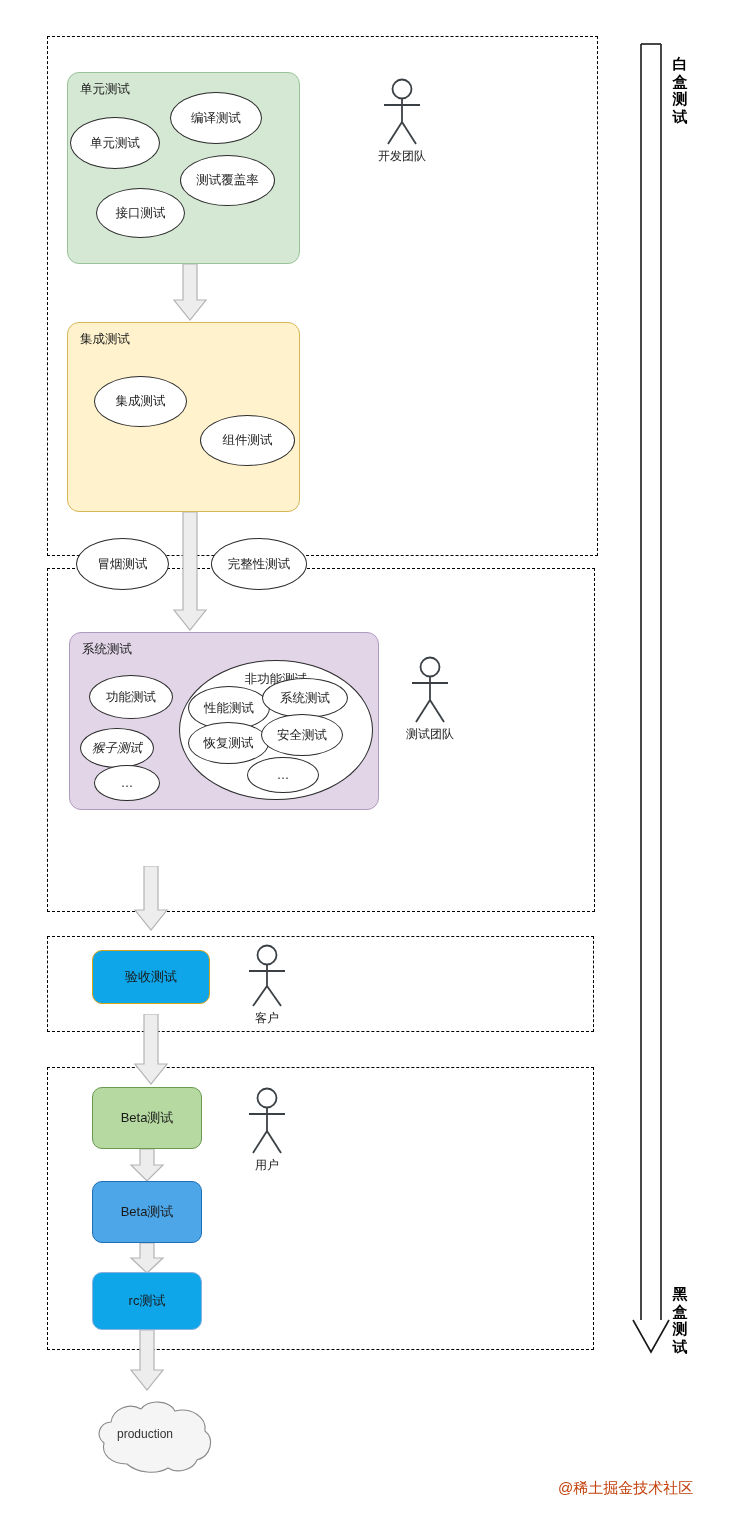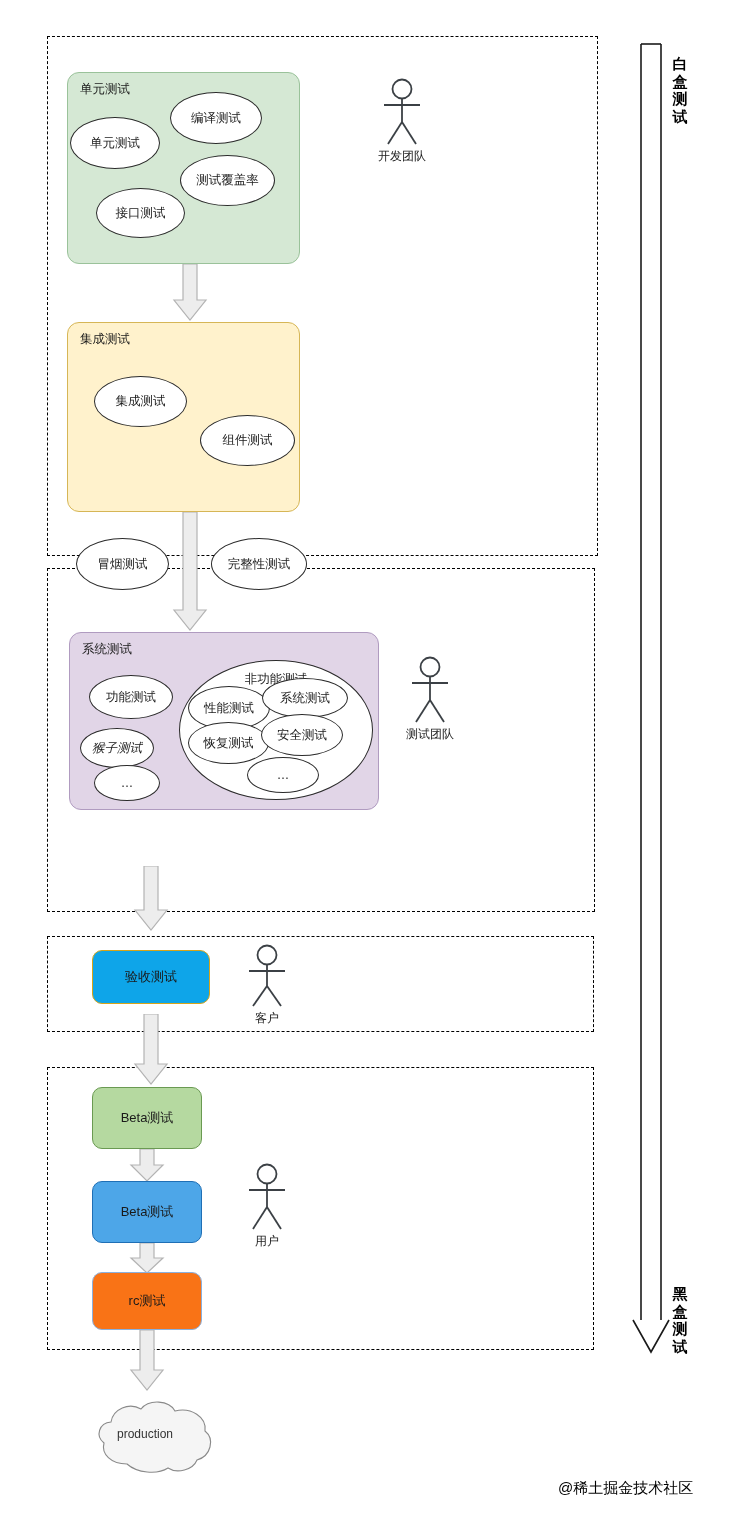--- a/index.html
+++ b/index.html
@@ -74,21 +74,21 @@
     display: flex;
     align-items: center;
     justify-content: center;
     font-size: 13px;
     color: #1a1a1a;
     border: 1.2px solid #6f6f6f;
   }
   .pbox-accept { background: #0ea5e9; border-color: #d6a419; }
   .pbox-alpha  { background: #b5d9a0; border-color: #6a9a52; }
   .pbox-beta   { background: #4da6e8; border-color: #1f6fb5; }
-  .pbox-rc     { background: #f97316; border-color: #8ab0de; }
+  .pbox-rc     { background: #0ea5e9; border-color: #8ab0de; }
 
   
   .arrow {
     position: absolute;
   }
 
   
   .actor { position: absolute; font-family: Liberation Mono, monospace; }
   .actor-label {
     position: absolute;
@@ -117,21 +117,21 @@
     position: absolute;
     font-size: 12px;
     color: #333333;
     white-space: nowrap;
   }
 
   
   .watermark {
     position: absolute;
     font-size: 15px;
-    color: #000000;
+    color: #c2410c;
     white-space: nowrap;
   }
 </style>
 </head>
 <body>
 
 <div id="canvas">
 
   <div class="dashed-box" style="left:47px; top:36px; width:551px; height:520px;"></div>
 
@@ -259,21 +259,21 @@
     <svg width="70" height="70" viewBox="0 0 70 70">
       <circle cx="35" cy="11" r="9.5" fill="#ffffff" stroke="#3b4045" stroke-width="1.8"></circle>
       <line x1="35" y1="21" x2="35" y2="42" stroke="#3b4045" stroke-width="1.8"></line>
       <line x1="17" y1="27" x2="53" y2="27" stroke="#3b4045" stroke-width="1.8"></line>
       <line x1="35" y1="42" x2="21" y2="62" stroke="#3b4045" stroke-width="1.8"></line>
       <line x1="35" y1="42" x2="49" y2="62" stroke="#3b4045" stroke-width="1.8"></line>
     </svg>
     <div class="actor-label" style="top:66px;">客户</div>
   </div>
 
-  <div class="actor" style="left:232px; top:1163px; width:70px; height:90px;">
+  <div class="actor" style="left:232px; top:1087px; width:70px; height:90px;">
     <svg width="70" height="72" viewBox="0 0 70 72">
       <circle cx="35" cy="11" r="9.5" fill="#ffffff" stroke="#3b4045" stroke-width="1.8"></circle>
       <line x1="35" y1="21" x2="35" y2="44" stroke="#3b4045" stroke-width="1.8"></line>
       <line x1="17" y1="27" x2="53" y2="27" stroke="#3b4045" stroke-width="1.8"></line>
       <line x1="35" y1="44" x2="21" y2="66" stroke="#3b4045" stroke-width="1.8"></line>
       <line x1="35" y1="44" x2="49" y2="66" stroke="#3b4045" stroke-width="1.8"></line>
     </svg>
     <div class="actor-label" style="top:70px;">用户</div>
   </div>
 

